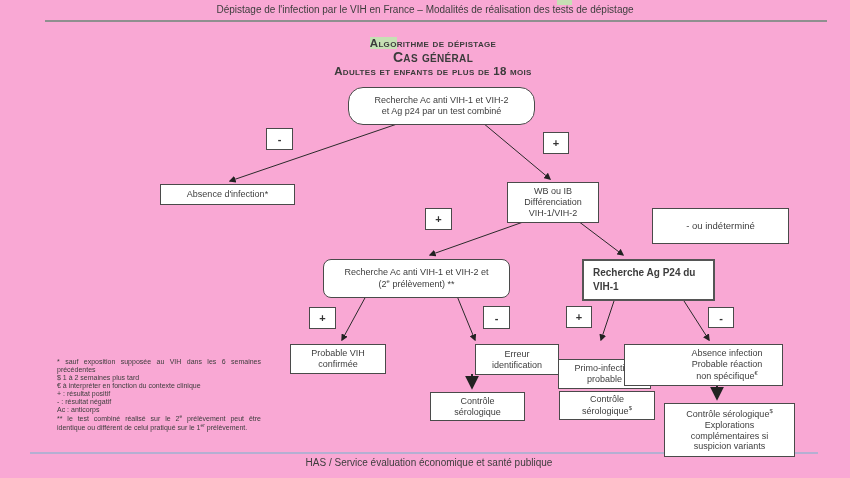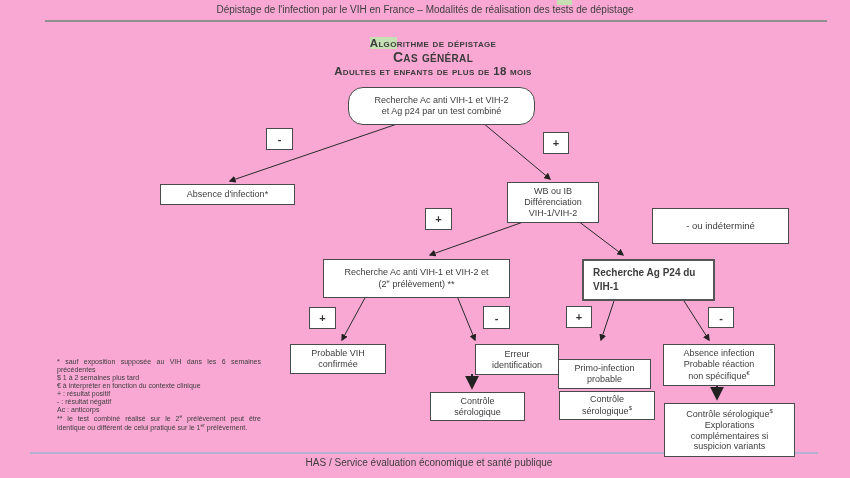--- a/index.html
+++ b/index.html
@@ -26,29 +26,29 @@
 
   
   .fbox{position:absolute;border:1px solid #4a4a4a;background:#fff;color:#3d3d3d;
         font-size:9px;line-height:1.22;text-align:center;
         display:flex;flex-direction:column;justify-content:center;}
   .fbox sup{font-size:.65em;}
   #b-test1 {left:348px;top:87px;width:185px;height:36px;border-radius:15px;}
   #b-absence1{left:160px;top:184px;width:133px;height:19px;}
   #b-wb    {left:507px;top:182px;width:90px;height:39px;}
   #b-indet {left:652px;top:208px;width:135px;height:34px;font-size:9.5px;}
-  #b-test2 {left:323px;top:259px;width:185px;height:37px;}
+  #b-test2 {left:323px;top:259px;width:185px;height:37px;border-radius:8px;}
   #b-agp24 {left:582px;top:259px;width:133px;height:42px;border-width:2px;border-color:#555;
             font-weight:bold;font-size:10px;text-align:left;justify-content:flex-start;
             padding:5px 0 5px 9px;box-sizing:border-box;line-height:1.35;}
   #b-inf   {left:290px;top:344px;width:94px;height:28px;}
   #b-err   {left:432px;top:344px;width:82px;height:29px;margin-left:43px;}
   #b-ctrl1 {left:430px;top:392px;width:93px;height:27px;}
   #b-primo {left:558px;top:359px;width:91px;height:28px;text-align:center;}
-  #b-abs2  {left:663px;top:344px;width:110px;height:40px;}
+  #b-abs2  {left:624px;top:344px;width:110px;height:40px;padding-left:47px;}
   #b-ctrl2 {left:559px;top:391px;width:94px;height:27px;}
   #b-ctrl3 {left:664px;top:403px;width:129px;height:52px;background:#fff;z-index:3;}
 
   
   .sign{position:absolute;border:1px solid #4a4a4a;background:#fff;color:#333;
         font-size:11px;font-weight:bold;display:flex;align-items:center;justify-content:center;}
   #s-m1{left:266px;top:128px;width:25px;height:20px;}
   #s-p1{left:543px;top:132px;width:24px;height:20px;}
   #s-p2{left:425px;top:208px;width:25px;height:20px;}
   #s-p3{left:309px;top:307px;width:25px;height:20px;}

